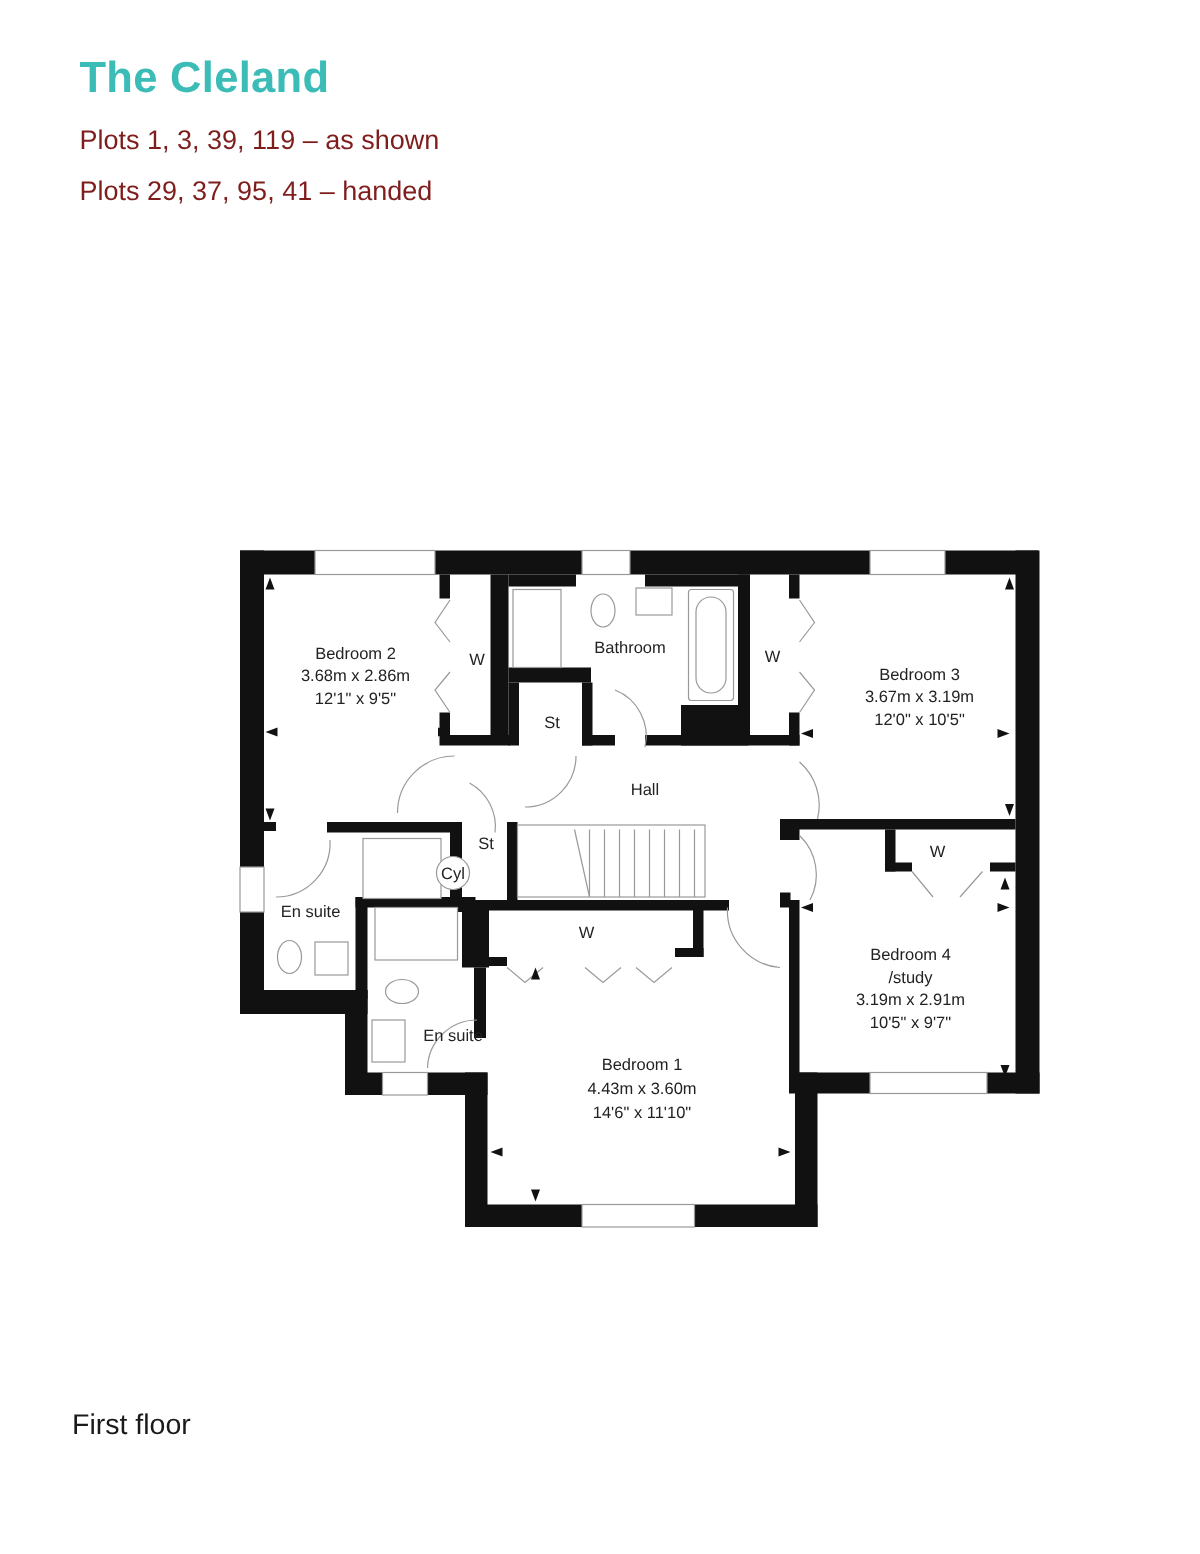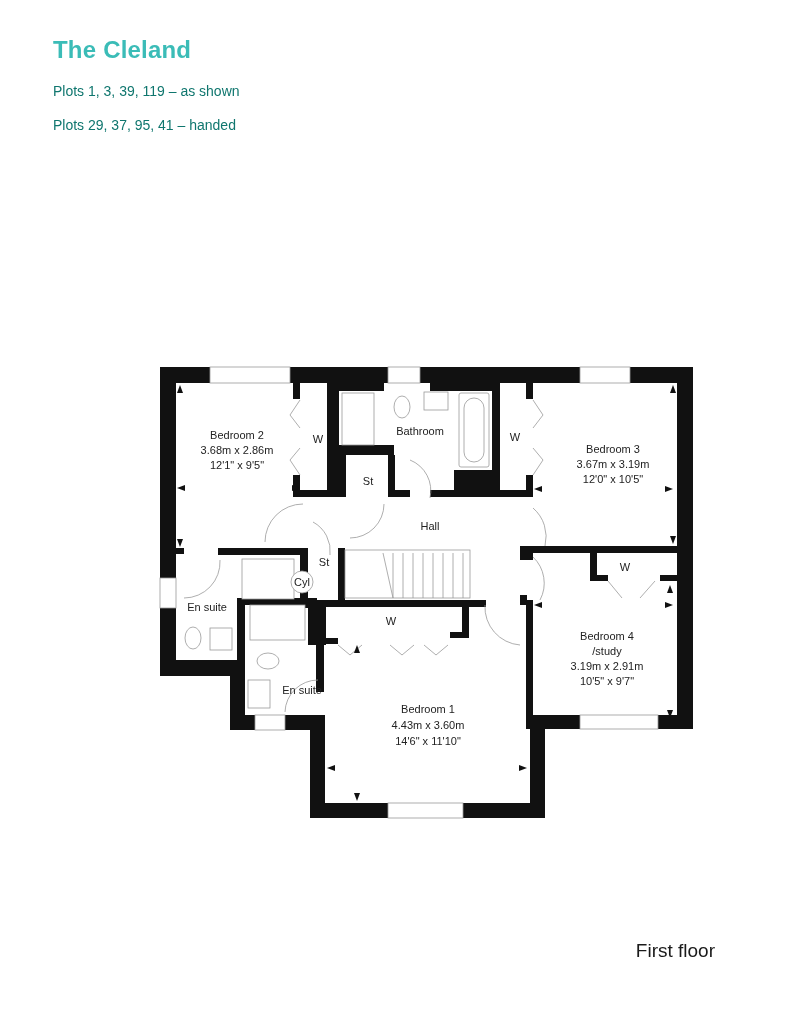--- a/index.html
+++ b/index.html
@@ -1,22 +1,22 @@
 <!DOCTYPE html>
 <html><head>
 <meta charset="utf-8">
 <style>
   html, body { margin:0; padding:0; background:#ffffff; }
   body { width:800px; height:1036px; position:relative; overflow:hidden; font-family:"Liberation Sans", sans-serif; color:#1a1a1a; }
-  .title { position:absolute; left:53px; top:36px; font-size:24px; font-weight:bold; color:#3bbcb7; letter-spacing:0.2px; margin:0; }
-  .sub { position:absolute; left:53px; font-size:14px; color:#0f766e; margin:0; }
+  .title { position:absolute; left:53px; top:36px; font-size:29px; font-weight:bold; color:#3bbcb7; letter-spacing:0.2px; margin:0; }
+  .sub { position:absolute; left:53px; font-size:18px; color:#7f1d1d; margin:0; }
   .sub1 { top:83px; }
   .sub2 { top:117px; }
   .plan { position:absolute; left:0; top:0; }
-  .caption { position:absolute; left:0; width:715px; top:940px; text-align:right; font-size:19px; color:#1a1a1a; }
+  .caption { position:absolute; left:0; width:715px; top:940px; text-align:left; font-size:19px; color:#1a1a1a;padding-left:48px; }
   svg text { font-family:"Liberation Sans", sans-serif; fill:#222; }
   .rl { font-size:11px; text-anchor:middle; }
   .wall { fill:#111; }
   .win { fill:#fff; stroke:#999; stroke-width:0.8; }
   .fx { fill:#fff; stroke:#999; stroke-width:0.8; }
   .door { fill:none; stroke:#999; stroke-width:0.8; }
 </style>
 </head>
 <body>
 

